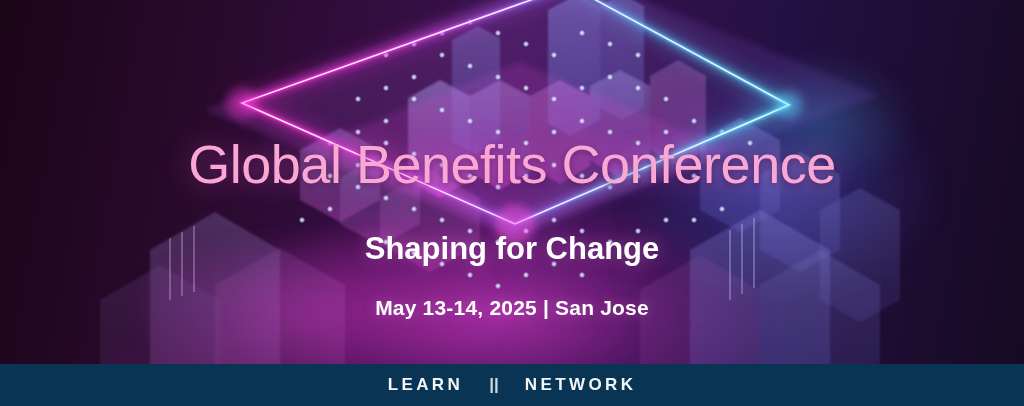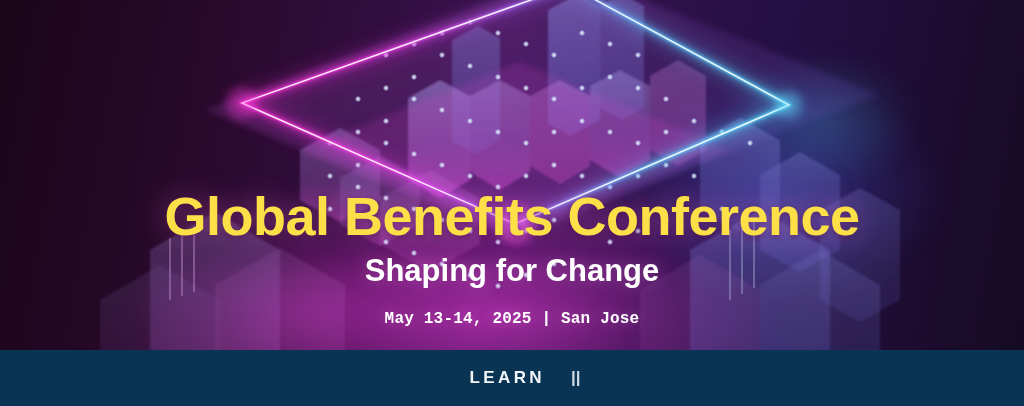--- a/index.html
+++ b/index.html
@@ -72,52 +72,51 @@
     height: 350px;
     display: flex;
     flex-direction: column;
     align-items: center;
     justify-content: flex-end;
     padding-bottom: 14px;
     box-sizing: border-box;
     text-align: center;
   }
   .title {
-    color: #fde047;
+    color: #f9a8d4;
     font-size: 54px;
-    font-weight: 700;
+    font-weight: 400;
     letter-spacing: -0.5px;
     line-height: 1.04;
-    margin: 0 0 2px 0;
+    margin: 0 0 32px 0;
     text-shadow: 0 0 28px rgba(255,120,235,0.45), 0 2px 6px rgba(60,0,60,0.5);
   }
   .subtitle {
     color: #ffffff;
     font-size: 31px;
     font-weight: 700;
     letter-spacing: 0px;
     line-height: 1.1;
     margin: 8px 0 14px 0;
     text-shadow: 0 0 18px rgba(255,140,240,0.40);
   }
   .dateline {
     color: #ffffff;
-    font-size: 16px;
+    font-size: 21px;
     font-weight: 700;
     letter-spacing: 0.2px;
-    margin: 8px;
+    margin: 16px;
     text-shadow: 0 0 14px rgba(255,150,240,0.38);
-    font-family: Liberation Mono, monospace;
   }
 
   
   .footer {
     position: absolute;
     left: 0; right: 0; bottom: 0;
-    height: 56px;
+    height: 42px;
     display: flex;
     align-items: center;
     justify-content: center;
   }
   .footer-inner {
     display: flex;
     align-items: center;
     gap: 0;
   }
   .footer-item {
@@ -366,16 +365,17 @@
     <h1 class="title">Global Benefits Conference</h1>
     <div class="subtitle">Shaping for Change</div>
     <div class="dateline">May 13-14, 2025 | San Jose</div>
   </div>
 
   <div class="footer" style="background: rgb(10, 52, 83);">
     <div class="footer-inner">
       <span class="footer-item">LEARN</span>
       <span class="footer-sep">|</span>
       <span class="footer-sep">|</span>
+      <span class="footer-item">NETWORK</span>
     </div>
   </div>
 
 </div>
 
 </body></html>

